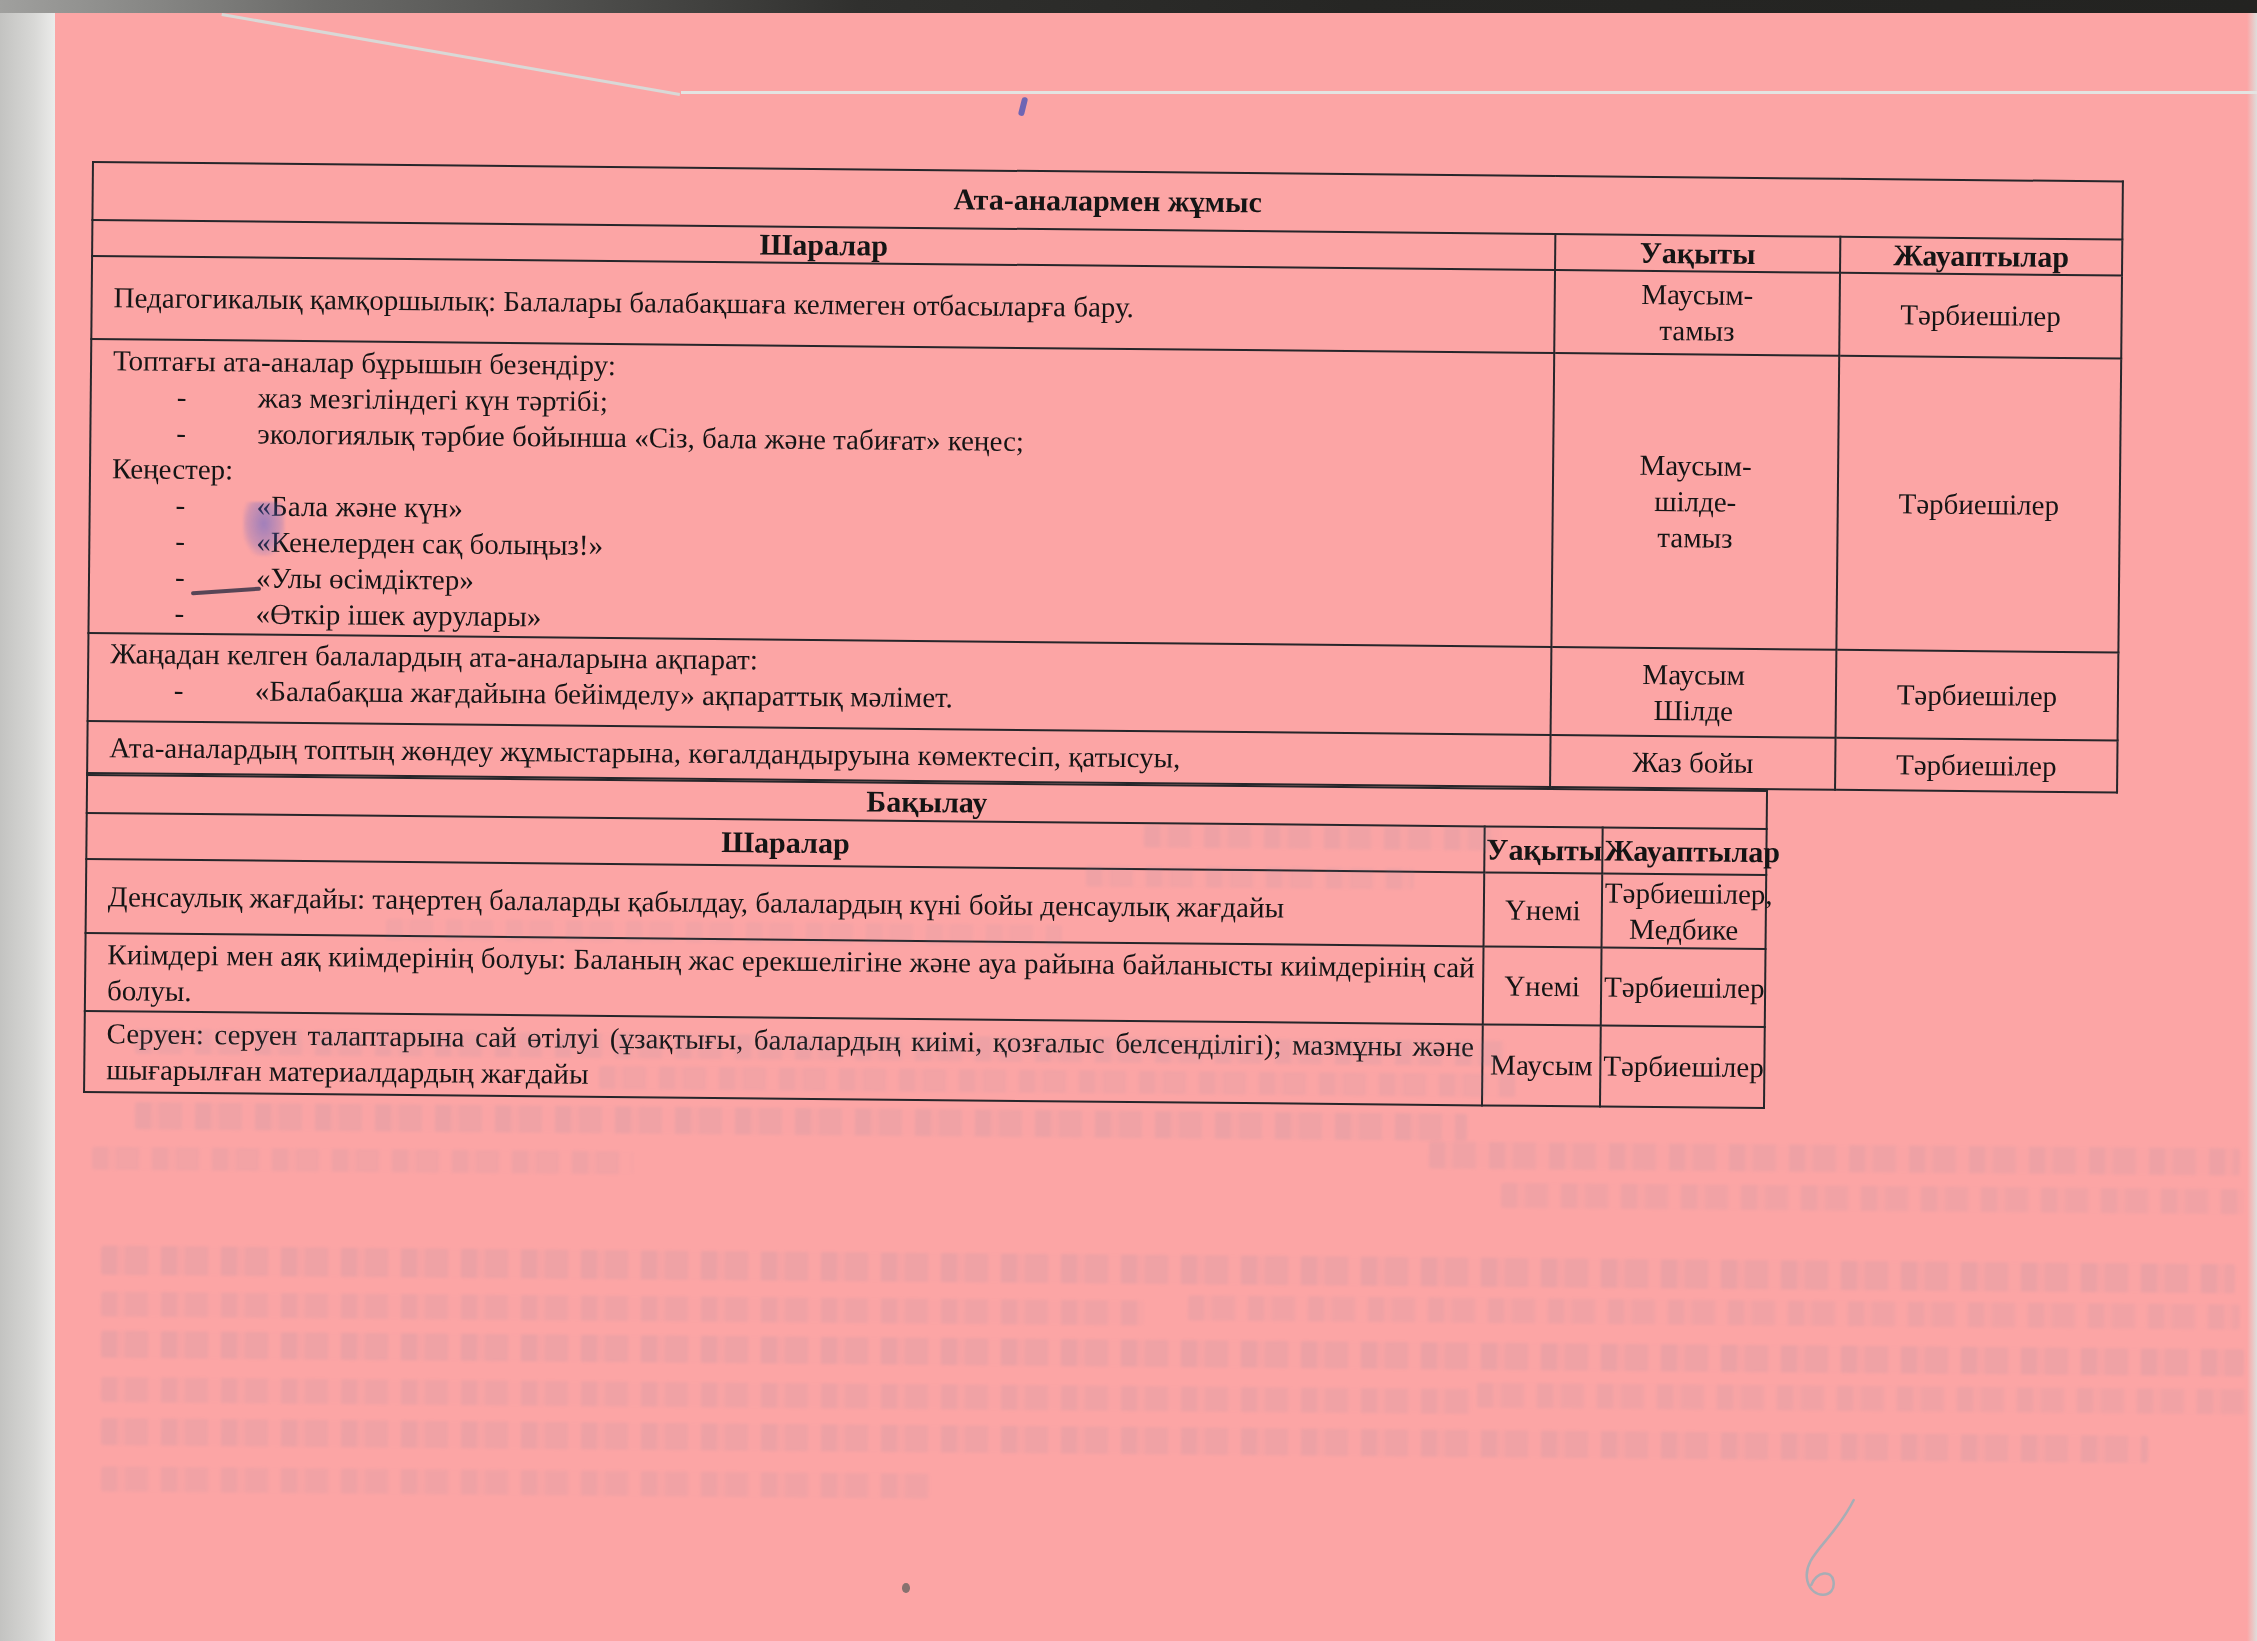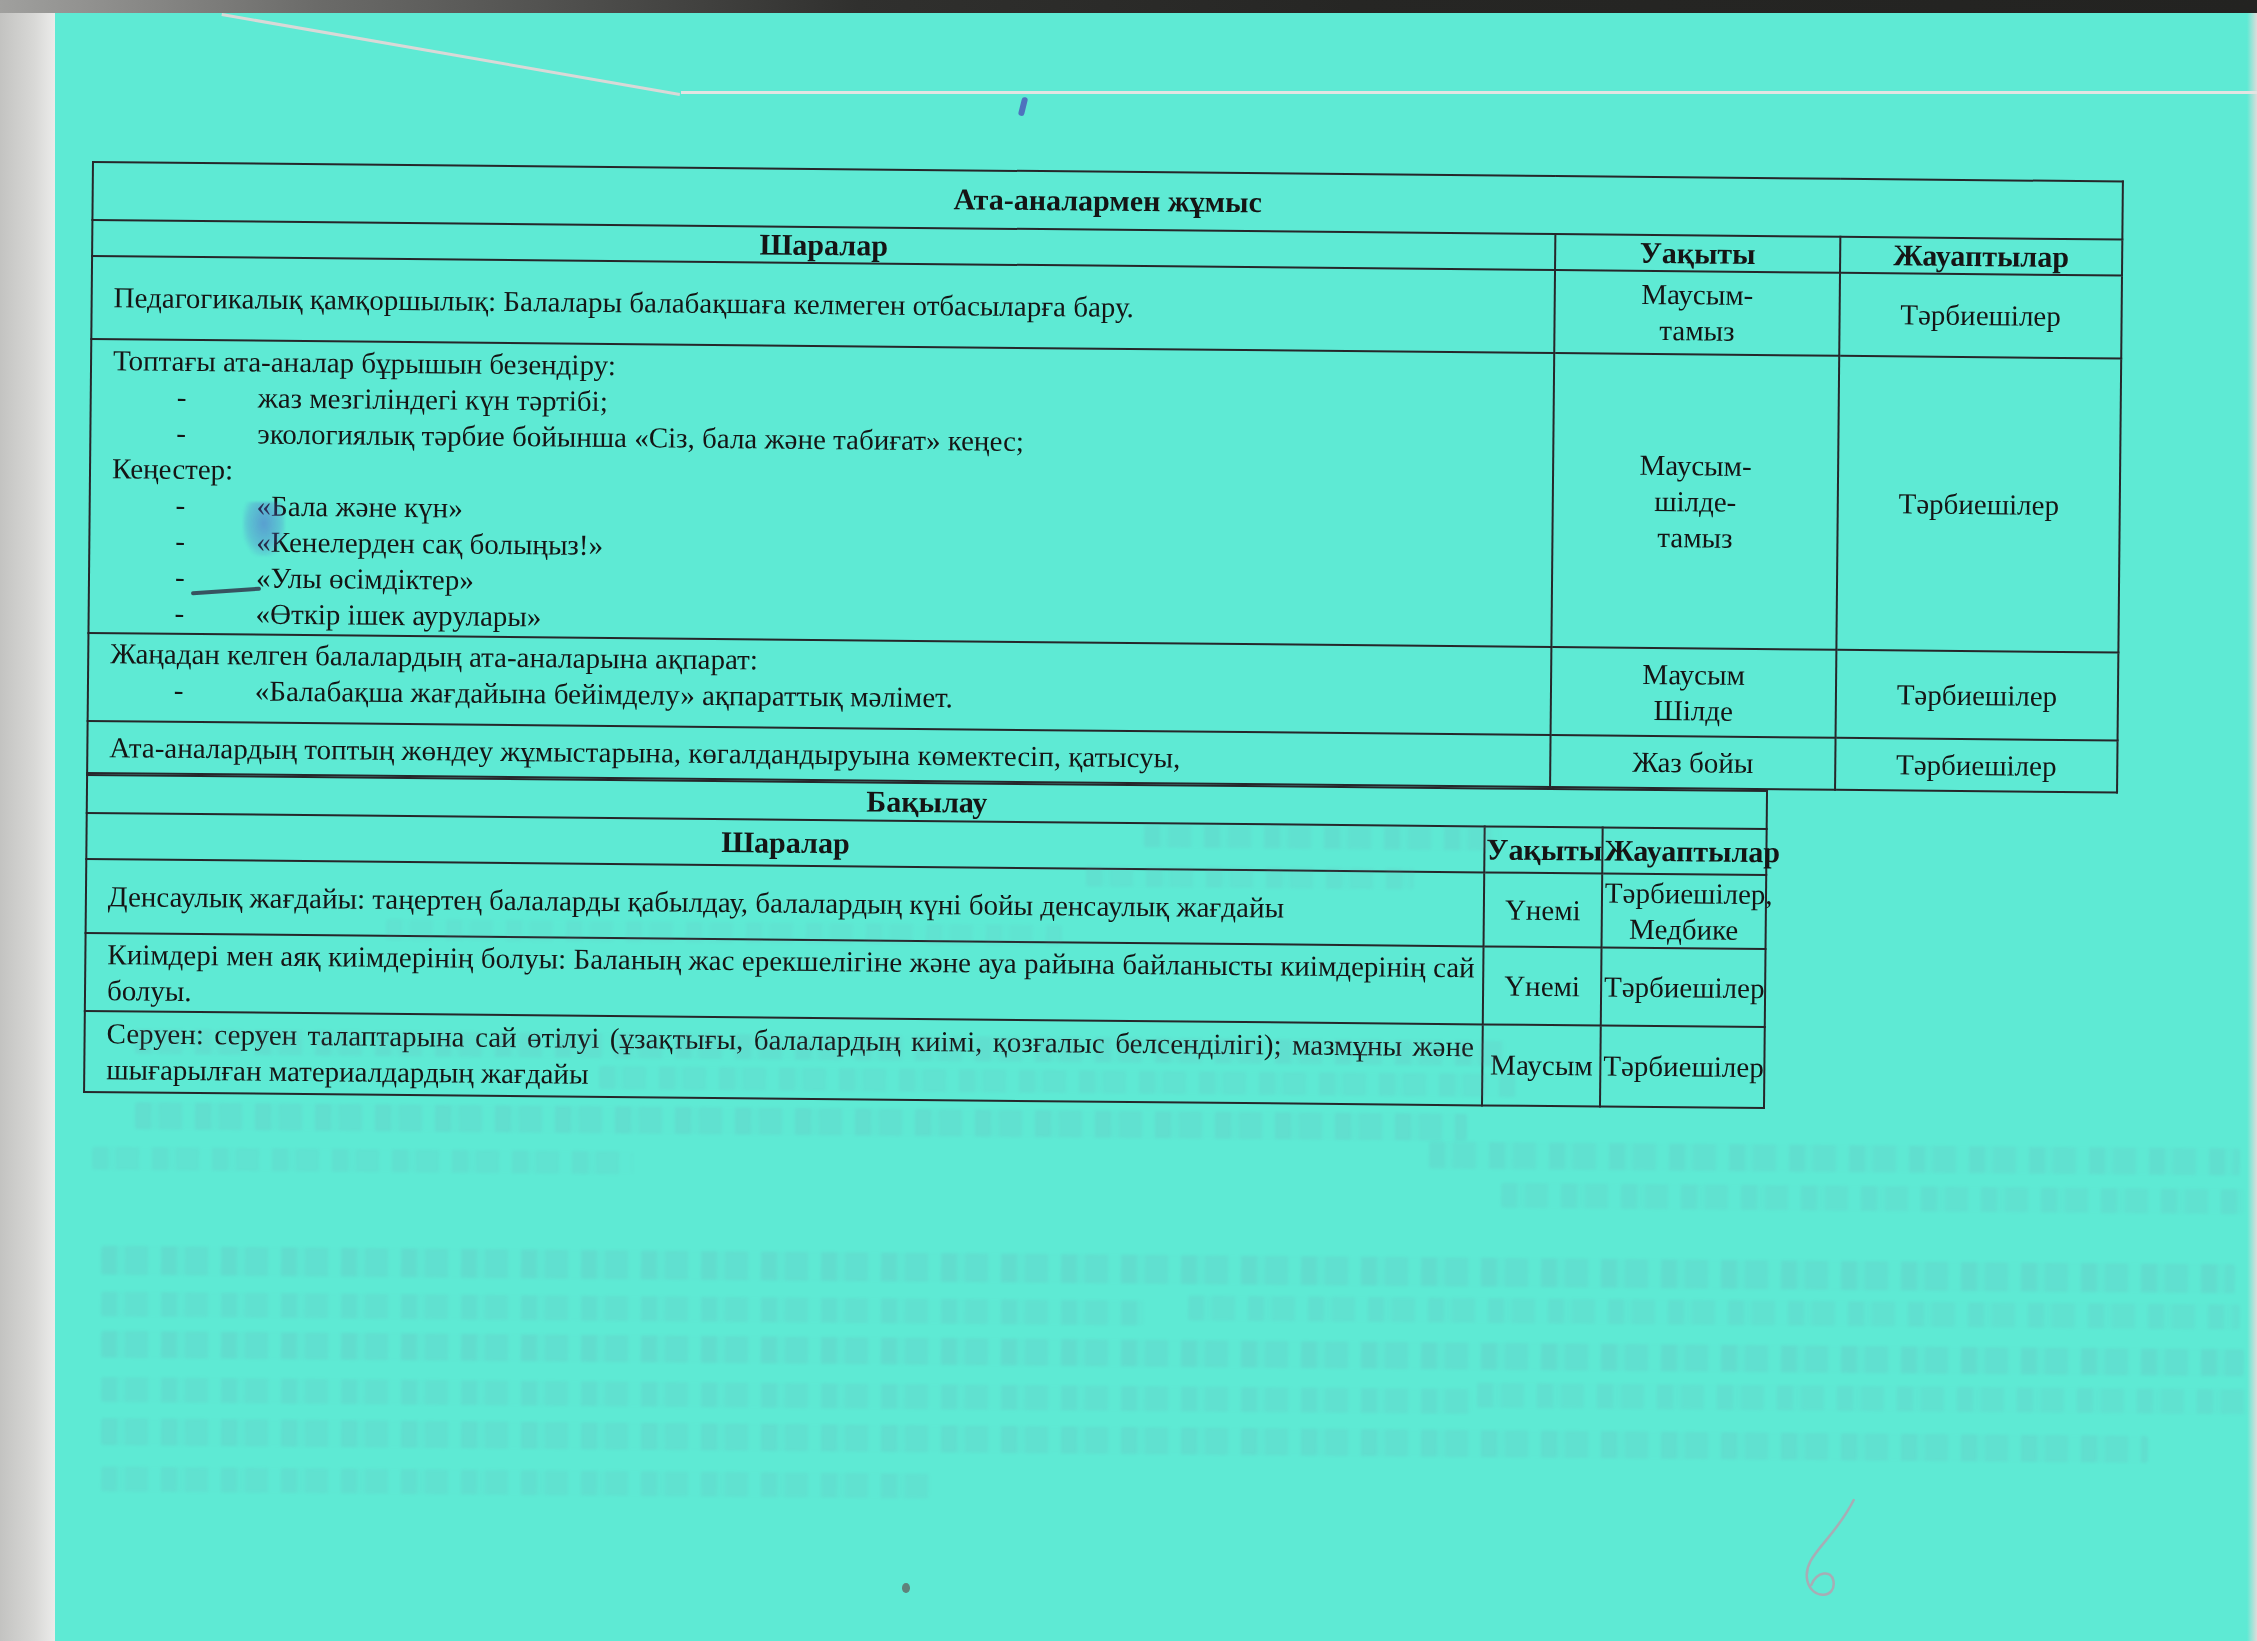--- a/index.html
+++ b/index.html
@@ -1,17 +1,17 @@
 <!DOCTYPE html>
 <html><head>
 <meta charset="utf-8">
 <style>
   html,body{margin:0;padding:0;}
   body{width:2257px;height:1641px;overflow:hidden;font-family:"Liberation Serif","DejaVu Serif",serif;}
-  #scene{position:relative;width:2257px;height:1641px;background:#5eead4;overflow:hidden;}
+  #scene{position:relative;width:2257px;height:1641px;background:#fca5a5;overflow:hidden;}
 
   
   .top-strip{position:absolute;left:0;top:0;width:2257px;height:12.6px;
     background:linear-gradient(90deg,#a0a09e 0,#6b6b69 14%,#30302e 38%,#262624 60%,#232321 100%);}
   .left-band{position:absolute;left:0;top:12.6px;width:55px;height:1629px;
     background:linear-gradient(90deg,#c3c3c1 0,#d8d8d6 62%,#ebebea 100%);}
   .right-shade{position:absolute;right:0;top:12.6px;width:9.7px;height:1629px;
     background:linear-gradient(90deg,rgba(0,0,0,0) 0,#dedddb 100%);}
   .corner-diag{position:absolute;left:222px;top:12.6px;width:465px;height:2.9px;background:#d9d9d7;
     transform:rotate(9.9deg);transform-origin:0 0;}

